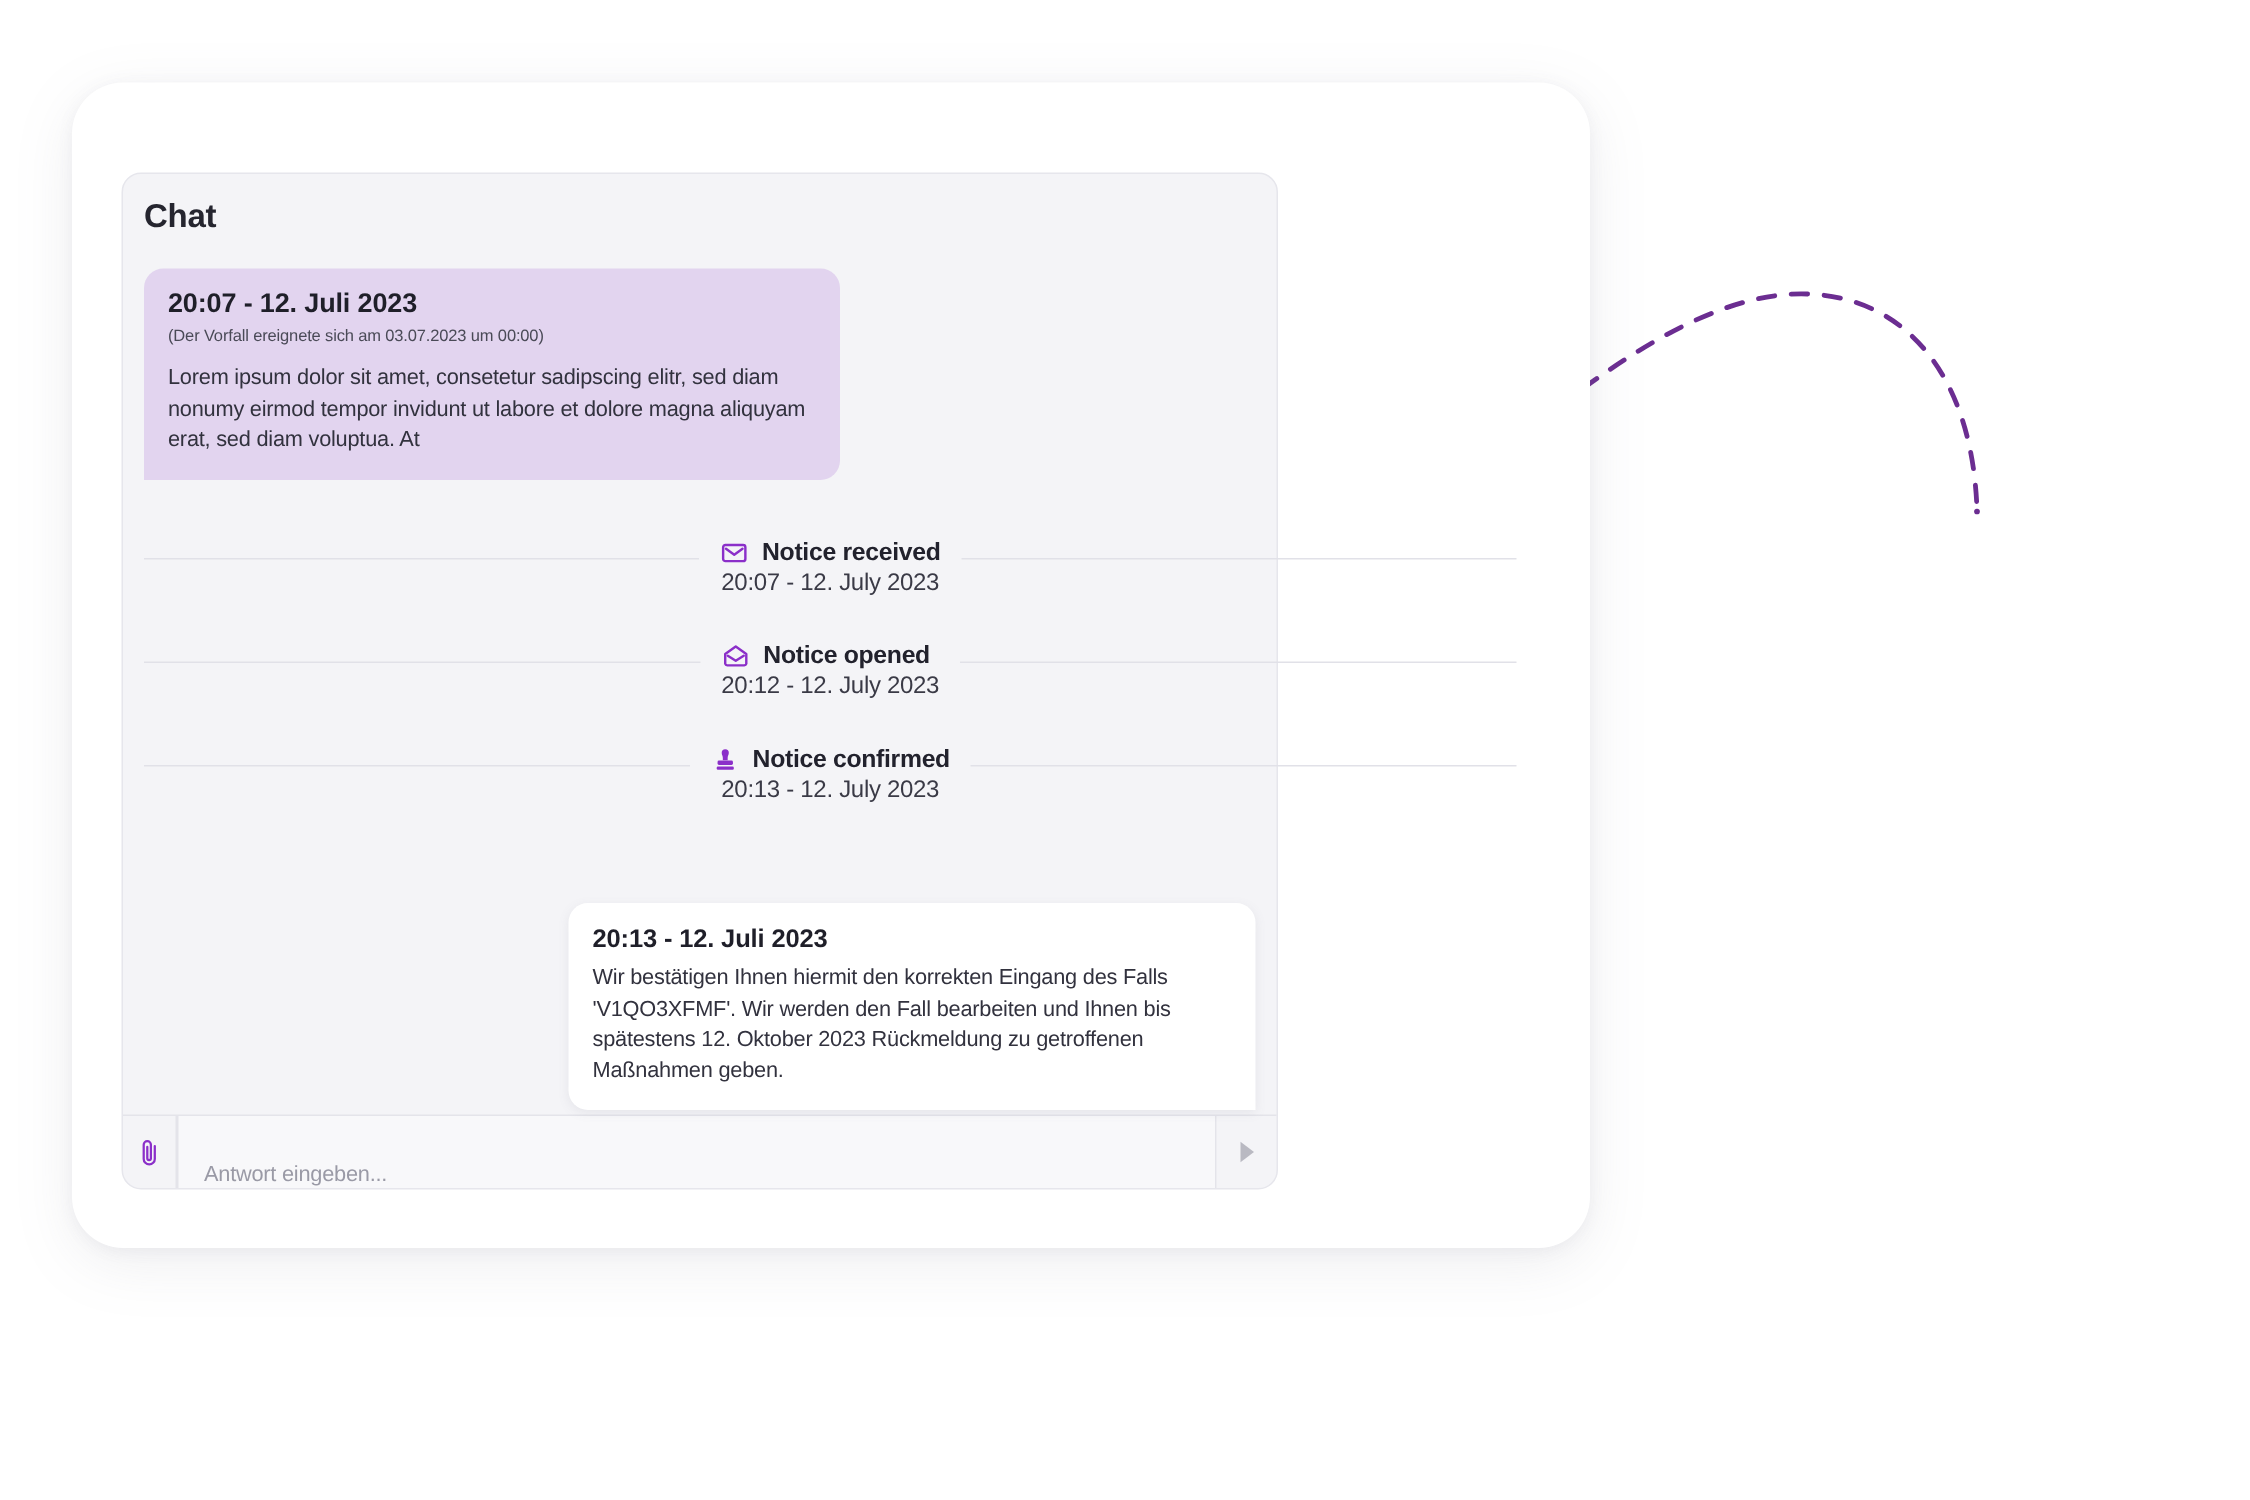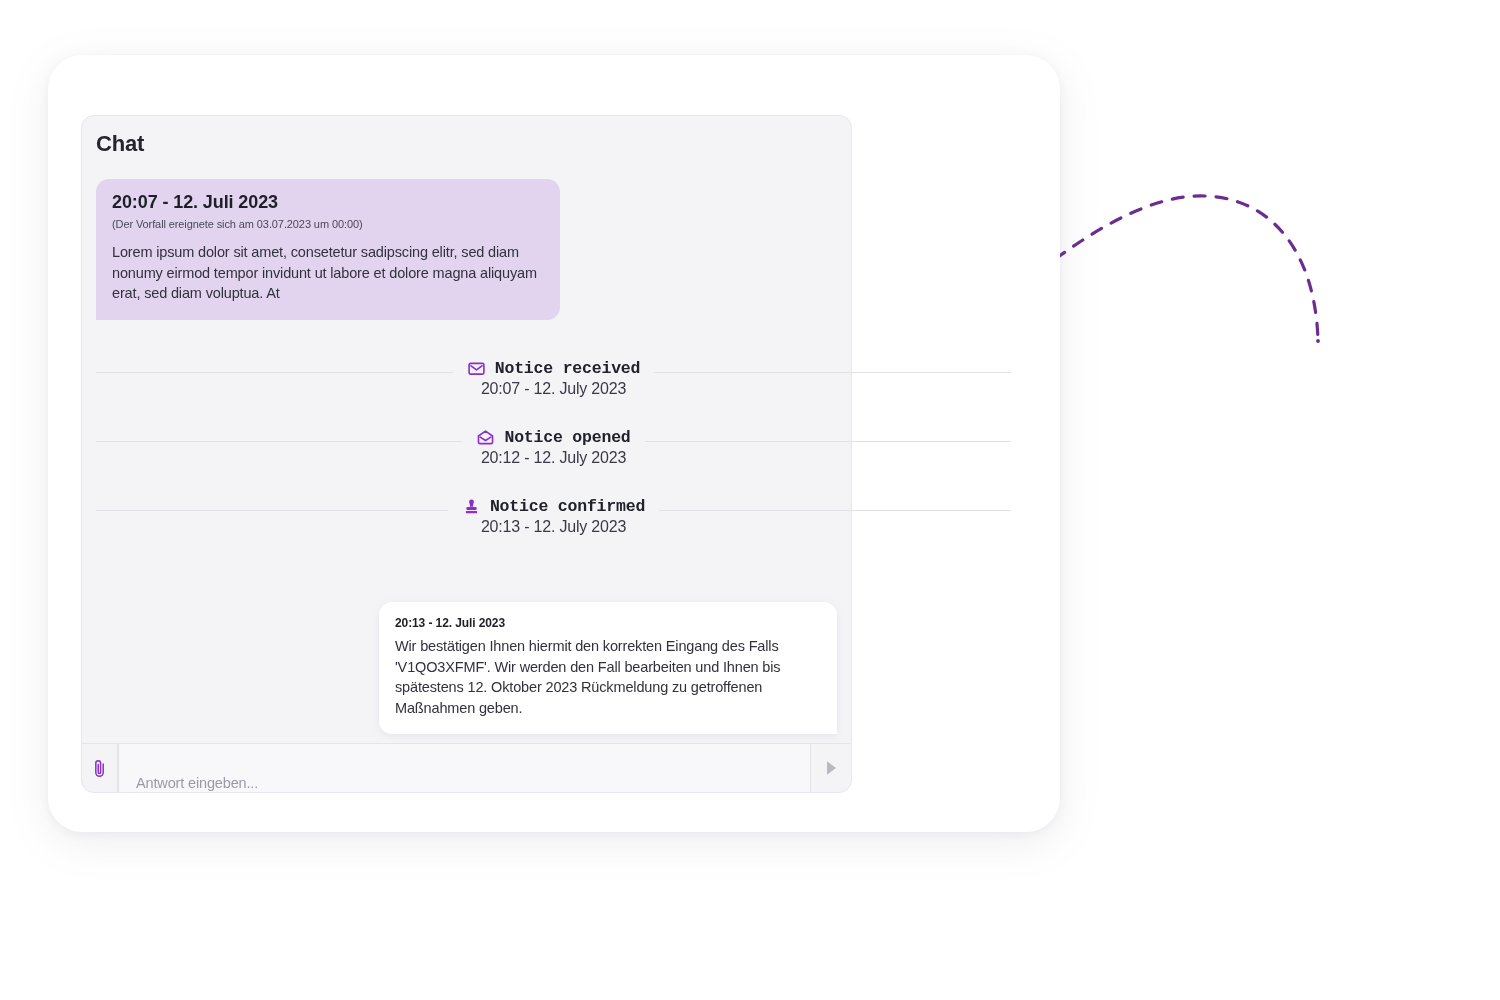--- a/index.html
+++ b/index.html
@@ -113,21 +113,20 @@
   .event-center {
     display: flex;
     flex-direction: column;
     align-items: flex-start;
     padding: 0 14px;
   }
   .event-head {
     display: flex;
     align-items: center;
     gap: 9px;
-    font-family: Liberation Mono, monospace;
   }
   .event-title {
     font-size: 16.5px;
     font-weight: bold;
     color: #22222d;
     letter-spacing: -0.2px;
     white-space: nowrap;
   }
   .event-date {
     font-size: 16px;
@@ -144,21 +143,21 @@
     position: absolute;
     right: 14px;
     top: 445px;
     width: 458px;
     background: #ffffff;
     border-radius: 13px 13px 0 13px;
     padding: 14px 16px 16px 16px;
     box-sizing: border-box;
     box-shadow: 0 2px 7px rgba(110,110,130,0.10);
   }
-  .bubble-out .bubble-time { font-size: 12px; }
+  .bubble-out .bubble-time { font-size: 17px; }
   .bubble-out .bubble-body { margin-top: 6px; }
 
   
   .composer {
     height: 48px;
     border-top: 1px solid #e4e4ea;
     display: flex;
     align-items: stretch;
   }
   .clip-btn {

